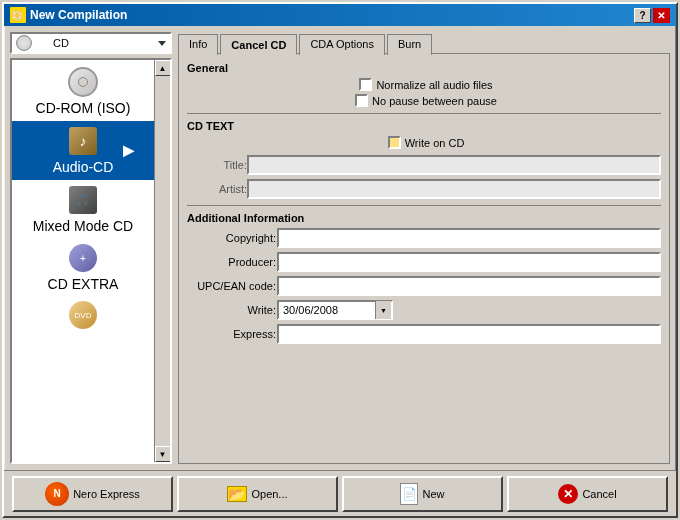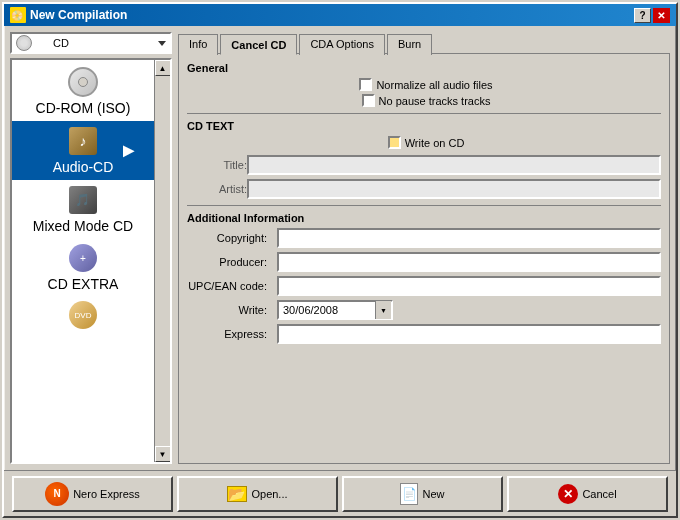--- a/index.html
+++ b/index.html
@@ -345,21 +345,21 @@
     }
     .additional-field-row {
       display: flex;
       align-items: center;
       margin-bottom: 4px;
     }
     .additional-label {
       width: 90px;
       font-size: 11px;
       text-align: right;
-      padding-right: 10px;
+      padding-right: 1px;
     }
     .additional-input {
       flex: 1;
       height: 20px;
       border: 2px solid #808080;
       border-right-color: #ffffff;
       border-bottom-color: #ffffff;
       background: white;
       padding: 0 4px;
       font-size: 11px;
@@ -542,21 +542,21 @@
       </div>
       <div class="tab-content">
 
         <div class="section-title">General</div>
         <div class="checkbox-row">
           <div class="checkbox"></div>
           <span>Normalize all audio files</span>
         </div>
         <div class="checkbox-row">
           <div class="checkbox"></div>
-          <span>No pause tracks tracks</span>
+          <span>No pause between pause</span>
         </div>
 
         <div class="divider"></div>
 
         <div class="section-title">CD TEXT</div>
         <div class="checkbox-row" style="margin-bottom:6px;">
           <div class="checkbox" style="border-color:#808080;border-right-color:#ffffff;border-bottom-color:#ffffff;background:#ffe080;"></div>
           <span>Write on CD</span>
         </div>
         <div class="field-row">

